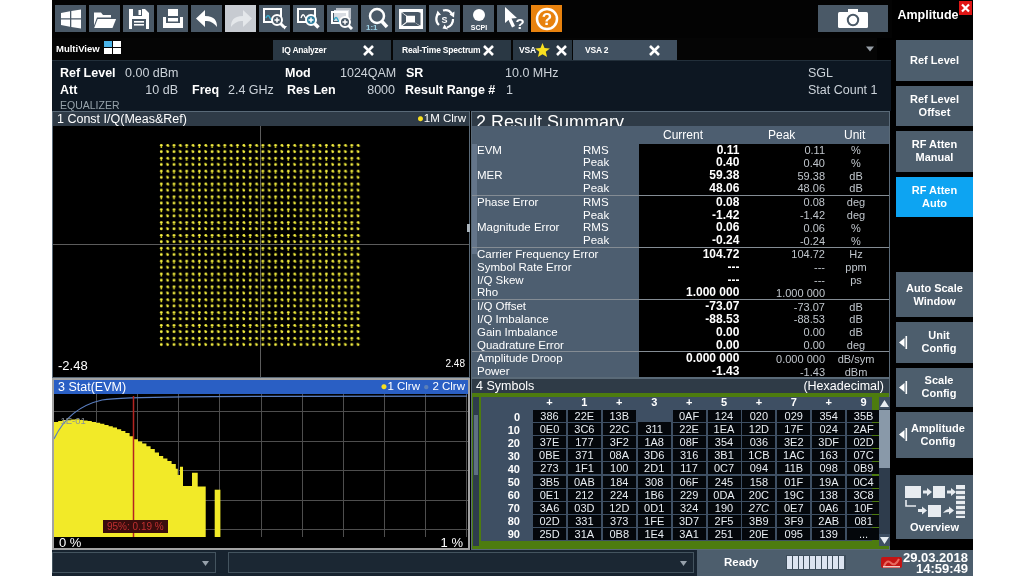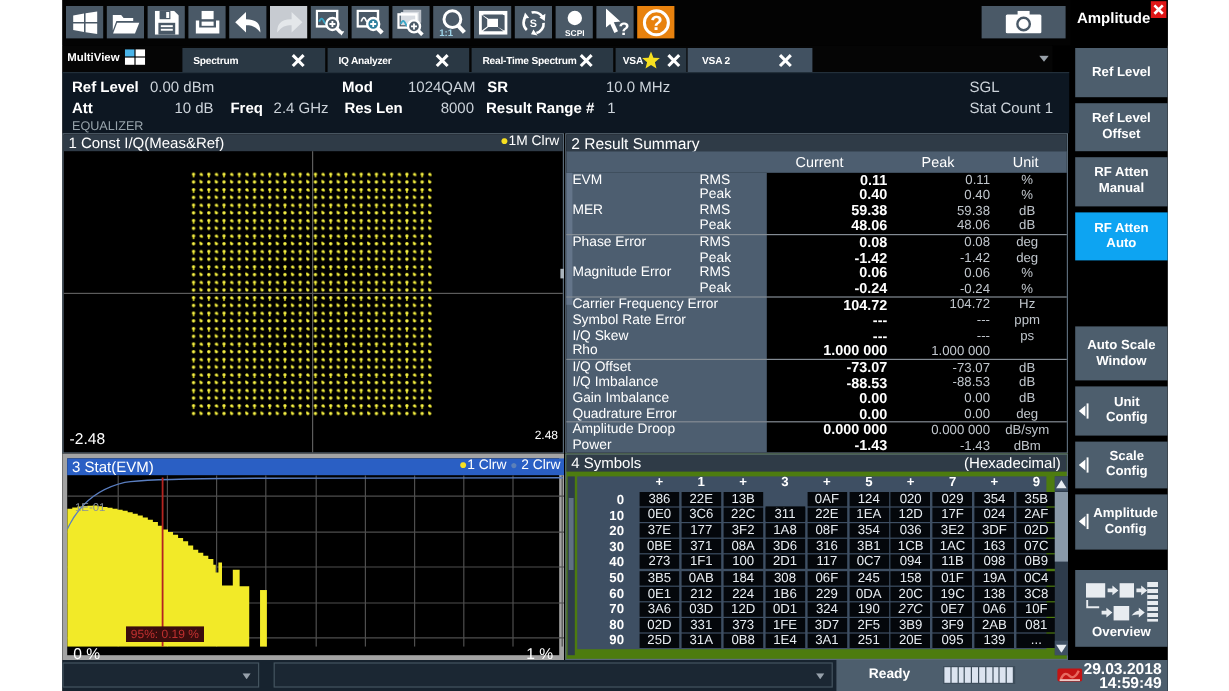--- a/index.html
+++ b/index.html
@@ -184,26 +184,20 @@
   </div>
 
   <div class="abs" id="tabbar" style="left:0;top:38px;width:825px;height:22px;background:#050505;">
     <div class="abs" style="left:4px;top:5px;color:#fff;font-size:9.5px;font-weight:bold;">MultiView</div>
     <svg class="abs" style="left:52px;top:3px;" width="17" height="14" viewBox="0 0 17 14">
       <rect x="0" y="0" width="8" height="6" fill="#4ab4e8"></rect>
       <rect x="9" y="0" width="8" height="6" fill="#fff"></rect>
       <rect x="0" y="7" width="8" height="6" fill="#fff"></rect>
       <rect x="9" y="7" width="8" height="6" fill="#fff"></rect>
     </svg>
-    <div class="tab" style="left:100px;width:119px;">
-      <span style="position:absolute;left:9px;top:5px;">Spectrum</span>
-      <svg class="tabx" style="left:89px;" viewBox="0 0 15 15">
-            <path d="M3 3 L12 12 M12 3 L3 12" stroke="#fff" stroke-width="2.6"></path>
-          </svg>
-    </div>
     <div class="tab" style="left:221px;width:118px;">
       <span style="position:absolute;left:9px;top:5px;">IQ Analyzer</span>
       <svg class="tabx" style="left:88px;" viewBox="0 0 15 15">
             <path d="M3 3 L12 12 M12 3 L3 12" stroke="#fff" stroke-width="2.6"></path>
           </svg>
     </div>
     <div class="tab" style="left:341px;width:118px;">
       <span style="position:absolute;left:9px;top:5px;">Real-Time Spectrum</span>
       <svg class="tabx" style="left:88px;" viewBox="0 0 15 15">
             <path d="M3 3 L12 12 M12 3 L3 12" stroke="#fff" stroke-width="2.6"></path>
@@ -281,21 +275,21 @@
       </defs>
       <rect x="0" y="0" width="202" height="204" fill="url(#cg)"></rect>
     </svg>
     <div class="abs" style="left:414px;top:112px;width:3px;height:8px;background:#aab4bc;"></div>
     <div class="abs" style="left:5px;top:246px;color:#fff;font-size:13px;">-2.48</div>
     <div class="abs" style="right:4px;top:246px;color:#fff;font-size:10px;">2.48</div>
   </div>
 
   <div class="abs" id="panel2" style="left:419px;top:111px;width:419px;height:267px;background:#000;border:1px solid #5a6a78;">
     <div class="abs" style="left:0;top:0;width:417px;height:14px;background:#2f3b47;color:#fff;">
-      <span style="position:absolute;left:4px;top:0px;font-size:13px;">2 Result Summary</span>
+      <span style="position:absolute;left:4px;top:0px;font-size:18px;">2 Result Summary</span>
     </div>
     <div class="abs" style="left:0;top:14px;width:417px;height:17.5px;background:#4d5e70;color:#fff;font-size:12px;">
       <span style="position:absolute;left:191px;top:2px;">Current</span>
       <span style="position:absolute;left:296px;top:2px;">Peak</span>
       <span style="position:absolute;left:372px;top:2px;">Unit</span>
     </div>
     <div class="abs" style="left:0;top:31.5px;width:167px;height:233.5px;background:#4d5e70;"></div>
     <div class="abs" style="left:0;top:31.5px;width:5px;height:110px;background:#64758a;"></div>
     <div class="r2row" style="top:31.5px;">
           <span class="r2n">EVM</span>
@@ -408,21 +402,21 @@
           <span class="r2u">dB/sym</span>
         </div>
     <div class="r2row" style="top:253.1px;">
           <span class="r2n">Power</span>
           <span class="r2c">-1.43</span>
           <span class="r2p">-1.43</span>
           <span class="r2u">dBm</span>
         </div>
   </div>
 
-  <div class="abs" id="panel3" style="left:0;top:378px;width:418px;height:172px;background:#000;border:4px solid #a3a3a3;">
+  <div class="abs" id="panel3" style="left:0;top:378px;width:418px;height:172px;background:#000;border:2px solid #a3a3a3;">
     <div class="abs" style="left:0;top:0;width:414px;height:14px;background:#2a5fc4;color:#fff;">
       <span style="position:absolute;left:4px;top:0px;font-size:12.5px;">3 Stat(EVM)</span>
       <span style="position:absolute;right:3px;top:0px;font-size:11.5px;"><span style="color:#f8e020;">●</span>1 Clrw <span style="color:#5c80b8;font-size:10px;">●</span> 2 Clrw</span>
     </div>
     <svg class="abs" style="left:0;top:14px;" width="414" height="143" viewBox="0 0 414 143">
       <g stroke="#4e4e4e" stroke-width="1">
         <line x1="42.5" y1="0" x2="42.5" y2="143"></line>
             <line x1="83.5" y1="0" x2="83.5" y2="143"></line>
         <line x1="124.5" y1="0" x2="124.5" y2="143"></line>
             <line x1="165.5" y1="0" x2="165.5" y2="143"></line>

